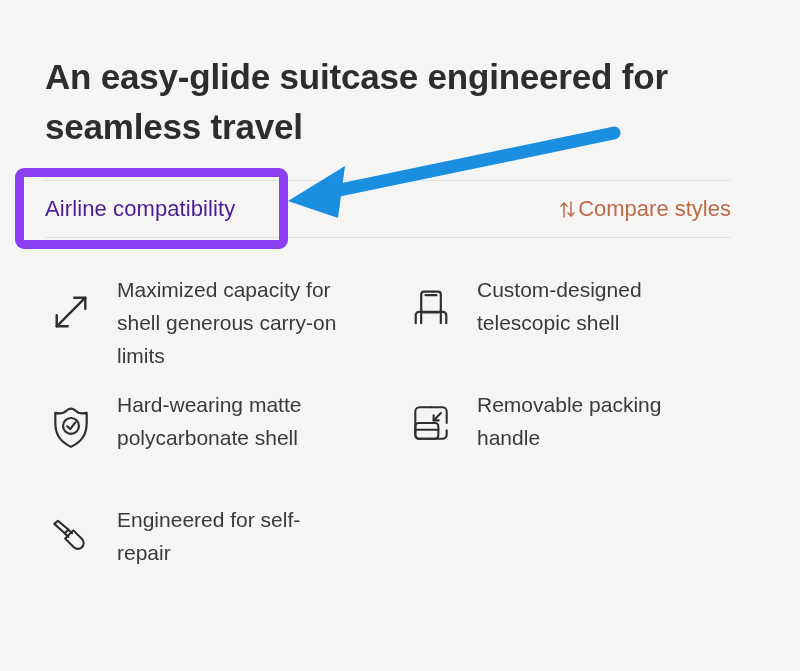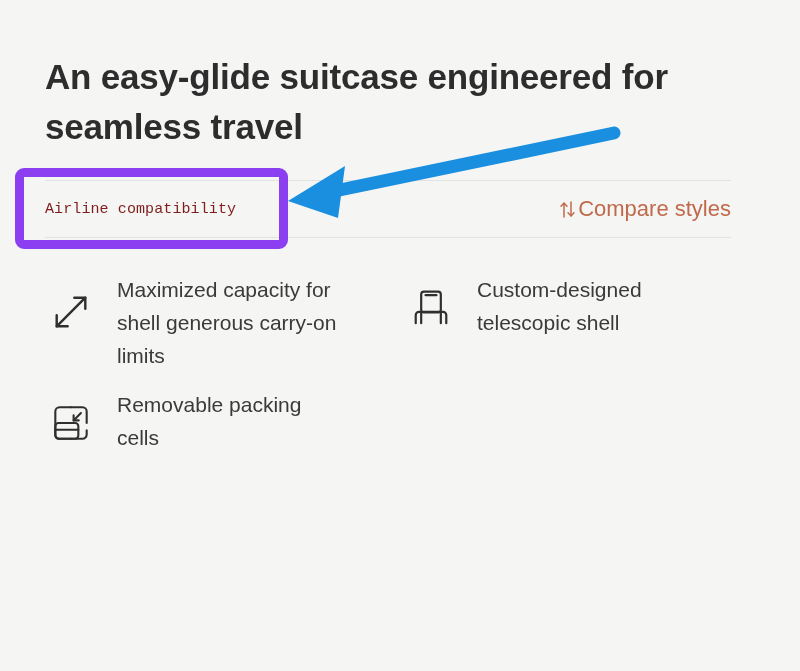--- a/index.html
+++ b/index.html
@@ -42,26 +42,25 @@
     width: 686px;
     height: 58px;
     border-top: 1px solid #e2e2e0;
     border-bottom: 1px solid #e2e2e0;
     display: flex;
     align-items: center;
     justify-content: space-between;
     box-sizing: border-box;
   }
   .tab-link {
-    font-size: 15px;
-    color: #7f1d1d;
+    font-size: 22px;
+    color: #4c1d95;
     letter-spacing: 0.1px;
     white-space: nowrap;
     cursor: pointer;
-    font-family: Liberation Mono, monospace;
   }
   .compare {
     display: flex;
     align-items: center;
     font-size: 22px;
     color: #c06a4c;
     cursor: pointer;
     white-space: nowrap;
   }
   .compare .ico {
@@ -184,40 +183,67 @@
           <path d="M17 10.2 H27"></path>
 
           <path d="M8 36 V28.5 a3 3 0 0 1 3 -3 H33 a3 3 0 0 1 3 3 V36"></path>
           <path d="M13 25.5 V36"></path>
           <path d="M31 25.5 V36"></path>
         </svg>
       </span>
       <div class="txt">Custom-designed telescopic shell</div>
     </div>
 
+    <div class="feature col1">
+      <span class="glyph">
+        <svg viewBox="0 0 40 44" width="42" height="46" fill="none" stroke="#2f2f2f" stroke-width="2.1" stroke-linecap="round" stroke-linejoin="round">
+          <path d="M20 41 C8 35 5 27.5 5 18 V8.5 c4.6 1.2 8.2 .4 11.3 -2.6
+                   a5.3 5.3 0 0 1 7.4 0 C26.8 8.9 30.4 9.7 35 8.5 V18
+                   c0 9.5 -3 17 -15 23 Z"></path>
+          <circle cx="20" cy="21" r="7.6"></circle>
+          <path d="M16.4 21.2 L19.2 24 L24.2 17.6"></path>
+        </svg>
+      </span>
+      <div class="txt">Hard-wearing matte polycarbonate shell</div>
+    </div>
 
     <div class="feature col2">
       <span class="glyph">
         <svg viewBox="0 0 44 44" width="46" height="46" fill="none" stroke="#2f2f2f" stroke-width="2" stroke-linecap="round" stroke-linejoin="round">
 
           <path d="M22 7 H33 a4 4 0 0 1 4 4 V22"></path>
           <path d="M37 29 V33 a4 4 0 0 1 -4 4 H22"></path>
           <path d="M22 37 H11 a4 4 0 0 1 -4 -4 V11 a4 4 0 0 1 4 -4 H22"></path>
 
           <rect x="7" y="22" width="22" height="15" rx="3"></rect>
           <path d="M7 28.5 H29"></path>
 
           <path d="M31.5 12.5 L24.5 19.5"></path>
           <path d="M24.5 14.6 V19.5 H29.4"></path>
         </svg>
       </span>
-      <div class="txt">Removable packing cells</div>
-    </div>
-
-
+      <div class="txt">Removable packing handle</div>
+    </div>
+
+
+    <div class="feature col2">
+      <span class="glyph">
+        <svg viewBox="0 0 44 44" width="46" height="46" fill="none" stroke="#2f2f2f" stroke-width="2" stroke-linecap="round" stroke-linejoin="round">
+
+          <path d="M6 8.5 L9.5 5.5 L19.5 14 L16 17.5 Z"></path>
+
+          <path d="M16 17.5 L19.5 21"></path>
+          <path d="M19.5 14 L23 17.5"></path>
+
+          <path d="M19.2 20.7 L27.5 29 a5.5 5.5 0 0 1 0 7.8 a5.5 5.5 0 0 1 -7.8 0
+                   L11.4 28.5 Z" transform="translate(5,-6)"></path>
+        </svg>
+      </span>
+      <div class="txt">Engineered for self-repair</div>
+    </div>
   </div>
 
   <div class="highlight-box"></div>
 
   <svg class="arrow-layer" viewBox="0 0 800 671">
     <path d="M614 133 L330 192" stroke="#1a8fe0" stroke-width="13" stroke-linecap="round" fill="none"></path>
     <path d="M288 201 L345 166 L338 218 Z" fill="#1a8fe0"></path>
   </svg>
 
 </div>

